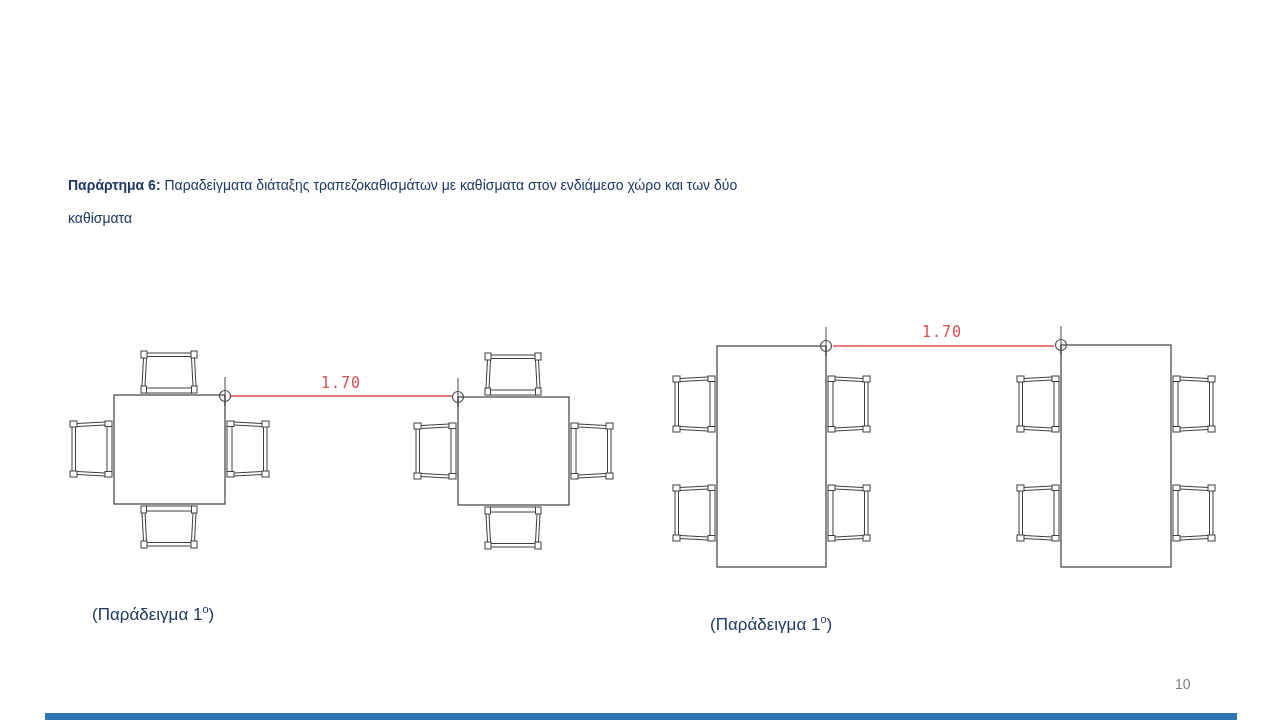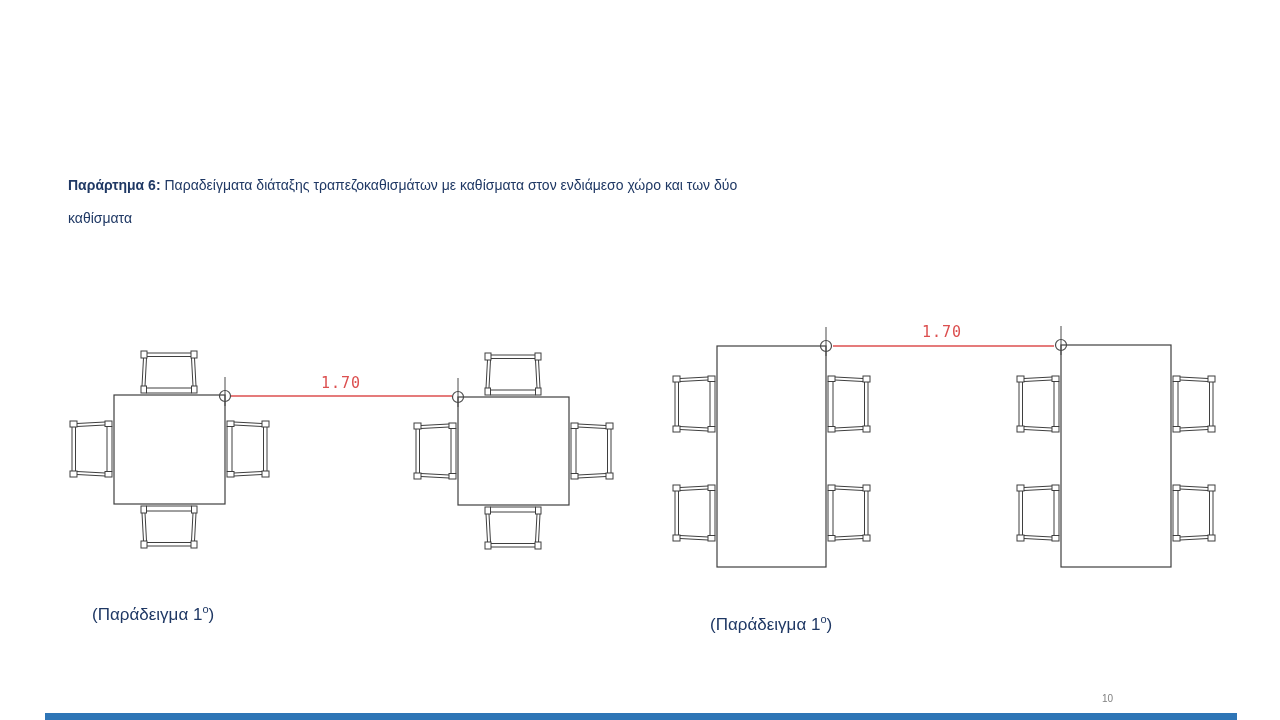--- a/index.html
+++ b/index.html
@@ -36,21 +36,21 @@
     font-size:15px; color:#DC4F4F; letter-spacing:1px;
   }
   .dim1 { left:318px; top:374px; }
   .dim2 { left:919px; top:323px; }
   
   .caption { position:absolute; font-size:17px; color:#1F3864; }
   .caption sup { font-size:11px; }
   .cap1 { left:92px; top:603px; }
   .cap2 { left:710px; top:613px; }
   
-  .page-number { position:absolute; left:1102px; top:676px; font-size:10px; color:#808080;margin-top:17px; }
+  .page-number { position:absolute; left:1175px; top:676px; font-size:14px; color:#808080; }
   .footer-bar { position:absolute; left:45px; top:713px; width:1192px; height:7px; background:#2E75B6; }
 </style>
 </head>
 <body>
 
 <div class="slide">
 
 
   <p class="subtitle">
     <span><span class="b">Παράρτημα 6:</span> <span>Παραδείγματα διάταξης τραπεζοκαθισμάτων με καθίσματα στον ενδιάμεσο χώρο και των δύο</span></span><br>

